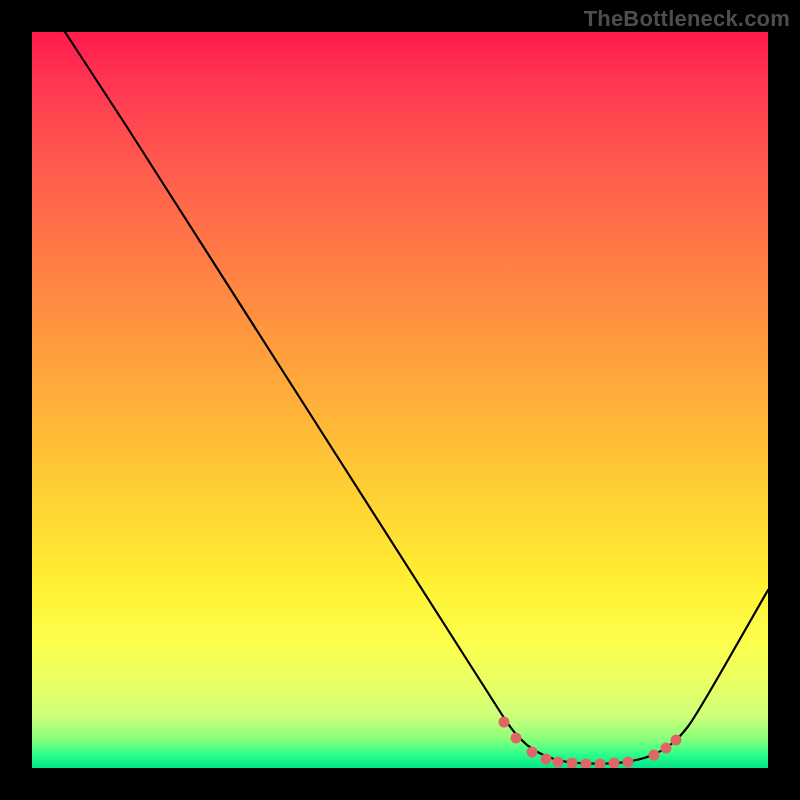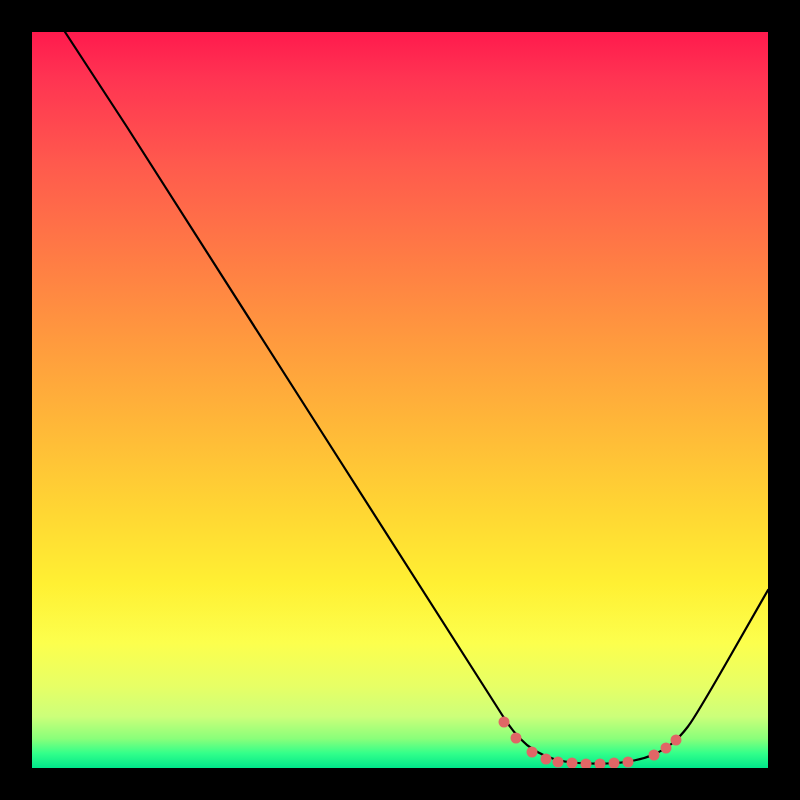--- a/index.html
+++ b/index.html
@@ -57,20 +57,21 @@
     color: #4d4d4d;
     font-size: 22px;
     font-weight: 600;
     letter-spacing: 0.2px;
   }
 </style>
 </head>
 <body>
 
 <div class="frame">
+  <div class="watermark">TheBottleneck.com</div>
   <div class="plot">
     <svg class="curve" viewBox="0 0 736 736" preserveAspectRatio="none">
       <path id="curve-path" fill="none" stroke="#000" stroke-width="2.2" stroke-linecap="round" d="M 33 0 Q 33 0 56.5 36 Q 80 72 95 95 Q 110 118 289 399 Q 468 680 474 689 Q 480 698 487.5 706 Q 495 714 503.5 719 Q 512 724 522 727 Q 532 730 546 731 Q 560 732 575 731.5 Q 590 731 602 728.5 Q 614 726 623 722 Q 632 718 640 711.5 Q 648 705 656 694.5 Q 664 684 700 621 T 736 558"></path>
       <g id="marker-group">
           <circle cx="472" cy="690" r="5.5" fill="#e06666"></circle>
           <circle cx="484" cy="706" r="5.5" fill="#e06666"></circle>
           <circle cx="500" cy="720" r="5.5" fill="#e06666"></circle>
           <circle cx="514" cy="727" r="5.5" fill="#e06666"></circle>
           <circle cx="526" cy="730" r="5.5" fill="#e06666"></circle>
           <circle cx="540" cy="731" r="5.5" fill="#e06666"></circle>

